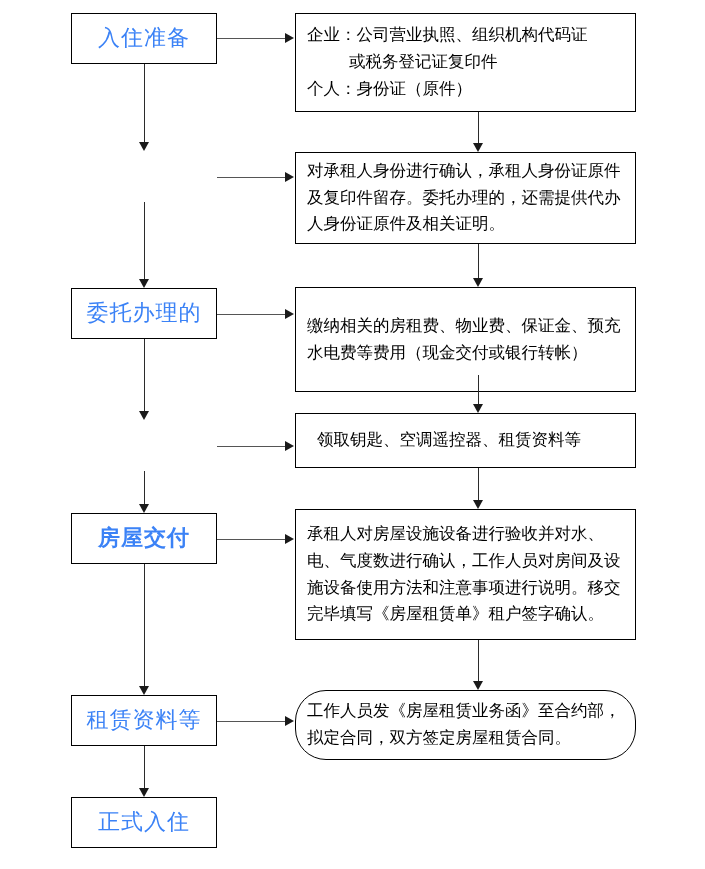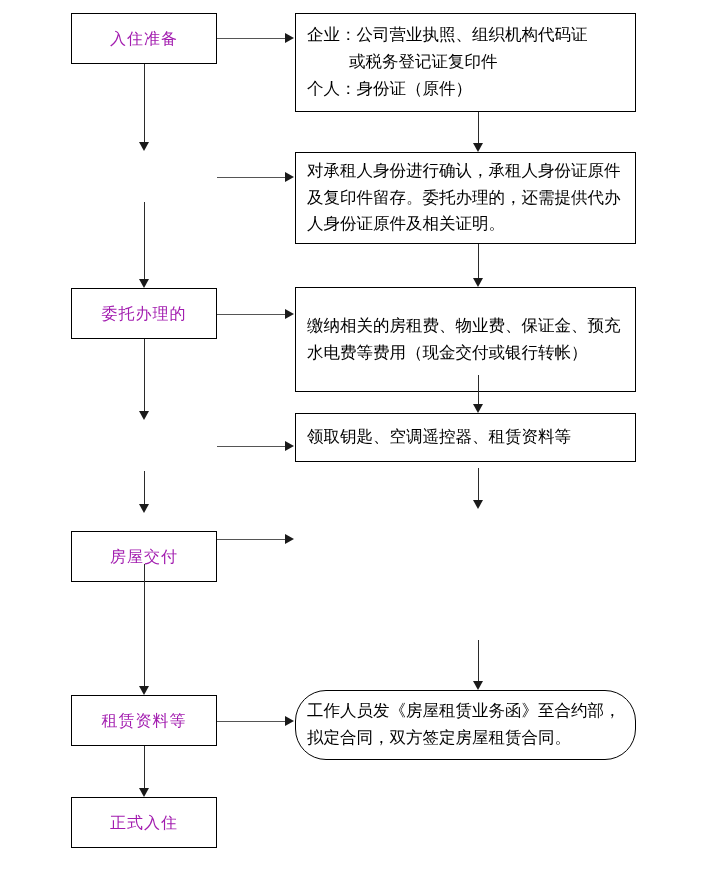--- a/index.html
+++ b/index.html
@@ -26,25 +26,25 @@
     display: flex;
     align-items: center;
     justify-content: center;
   }
   .stage-node {
     left: 71px;
     width: 146px;
     height: 51px;
   }
   .stage-label {
-    font-size: 16px;
+    font-size: 22px;
     line-height: 1.2;
     letter-spacing: 1px;
     white-space: nowrap;
-    color: #a21caf;
+    color: #3b82f6;
   }
   .detail-node {
     left: 295px;
     width: 341px;
     box-sizing: border-box;
     border: 1.3px solid #000000;
     background: #ffffff;
     position: absolute;
     display: flex;
     align-items: center;
@@ -92,43 +92,46 @@
 <body>
 
 <div id="flowchart-canvas">
 
   <div class="node stage-node" style="top:13px;">
     <span class="stage-label">入住准备</span>
   </div>
   <div class="node stage-node" style="top:288px;">
     <span class="stage-label">委托办理的</span>
   </div>
-  <div class="node stage-node" style="top:531px;">
+  <div class="node stage-node" style="top:513px;font-weight:bold;">
     <span class="stage-label">房屋交付</span>
   </div>
   <div class="node stage-node" style="top:695px;">
     <span class="stage-label">租赁资料等</span>
   </div>
   <div class="node stage-node" style="top:797px;">
     <span class="stage-label">正式入住</span>
   </div>
 
   <div class="detail-node" style="top:13px; height:99px;">
     <div class="detail-text">企业：公司营业执照、组织机构代码证
         或税务登记证复印件
 个人：身份证（原件）</div>
   </div>
   <div class="detail-node" style="top:152px; height:92px;">
     <div class="detail-text">对承租人身份进行确认，承租人身份证原件及复印件留存。委托办理的，还需提供代办人身份证原件及相关证明。</div>
   </div>
   <div class="detail-node" style="top:287px; height:105px;">
     <div class="detail-text">缴纳相关的房租费、物业费、保证金、预充水电费等费用（现金交付或银行转帐）</div>
   </div>
-  <div class="detail-node" style="top:413px; height:49px;">
+  <div class="detail-node" style="top:413px; height:55px;padding-left:10px;">
     <div class="detail-text">领取钥匙、空调遥控器、租赁资料等</div>
+  </div>
+  <div class="detail-node" style="top:509px; height:131px;">
+    <div class="detail-text">承租人对房屋设施设备进行验收并对水、电、气度数进行确认，工作人员对房间及设施设备使用方法和注意事项进行说明。移交完毕填写《房屋租赁单》租户签字确认。</div>
   </div>
   <div class="detail-node" style="top:690px; height:70px;border-radius:31px;">
     <div class="detail-text">工作人员发《房屋租赁业务函》至合约部，拟定合同，双方签定房屋租赁合同。</div>
   </div>
 
   <div class="vline" style="left:144px; top:64px;  height:78px;"></div>
   <div class="arrow-down" style="left:139px; top:142px;"></div>
 
   <div class="vline" style="left:144px; top:202px; height:77px;"></div>
   <div class="arrow-down" style="left:139px; top:279px;"></div>

